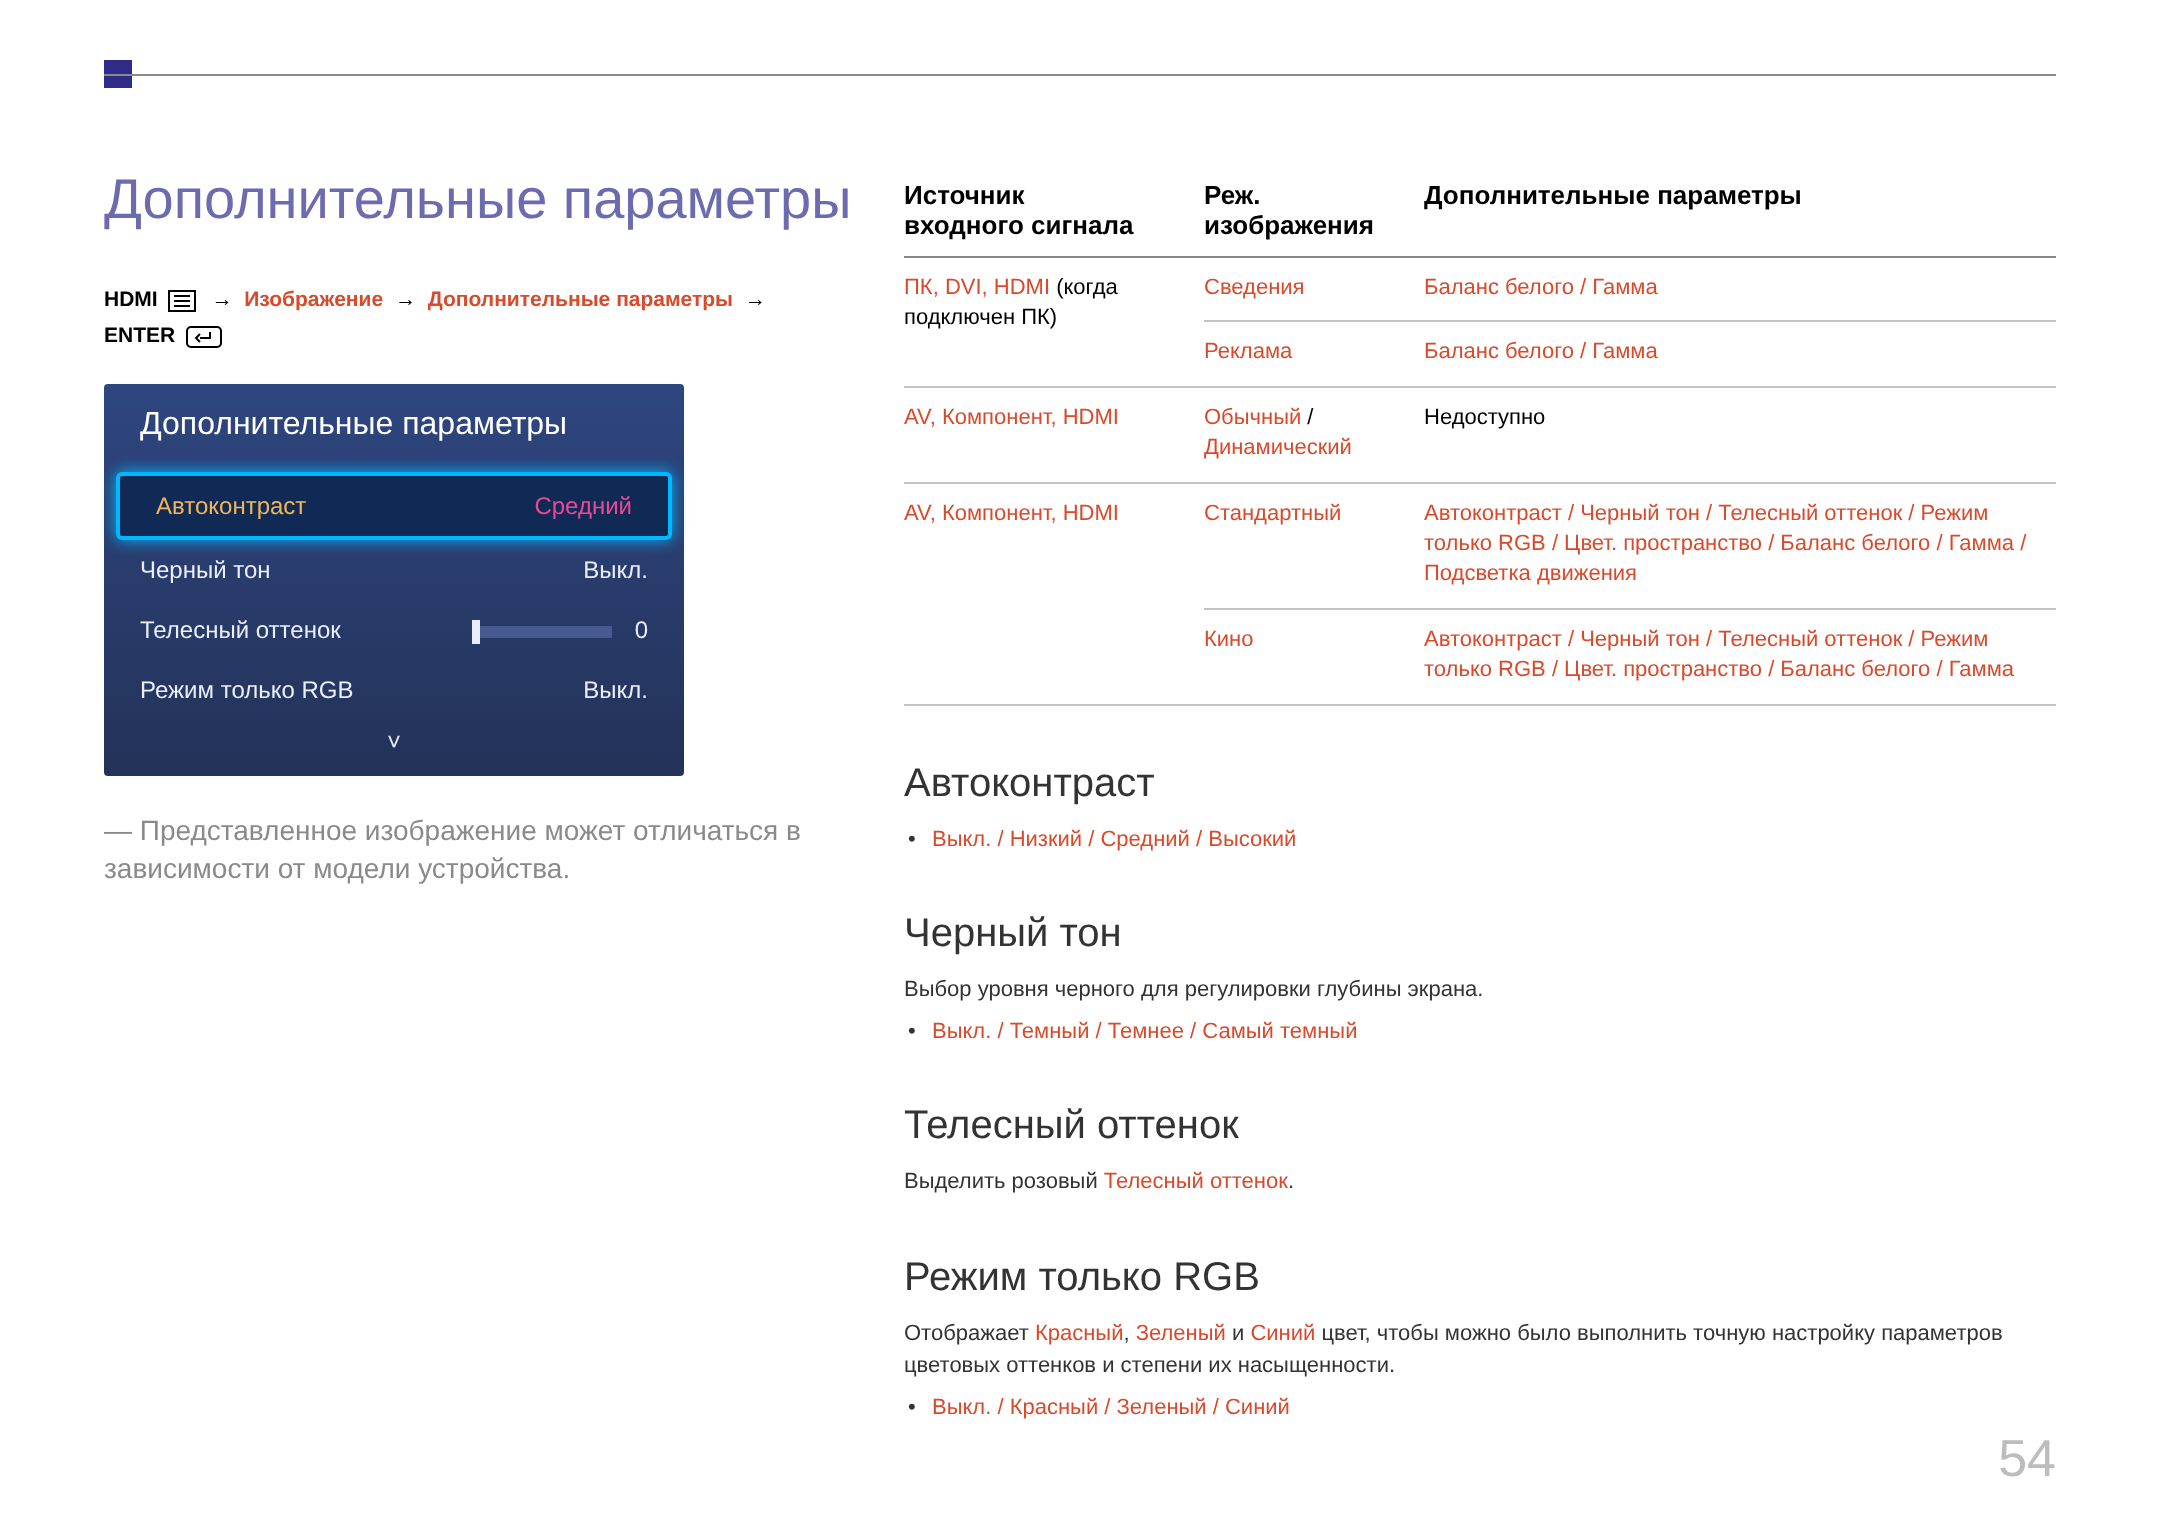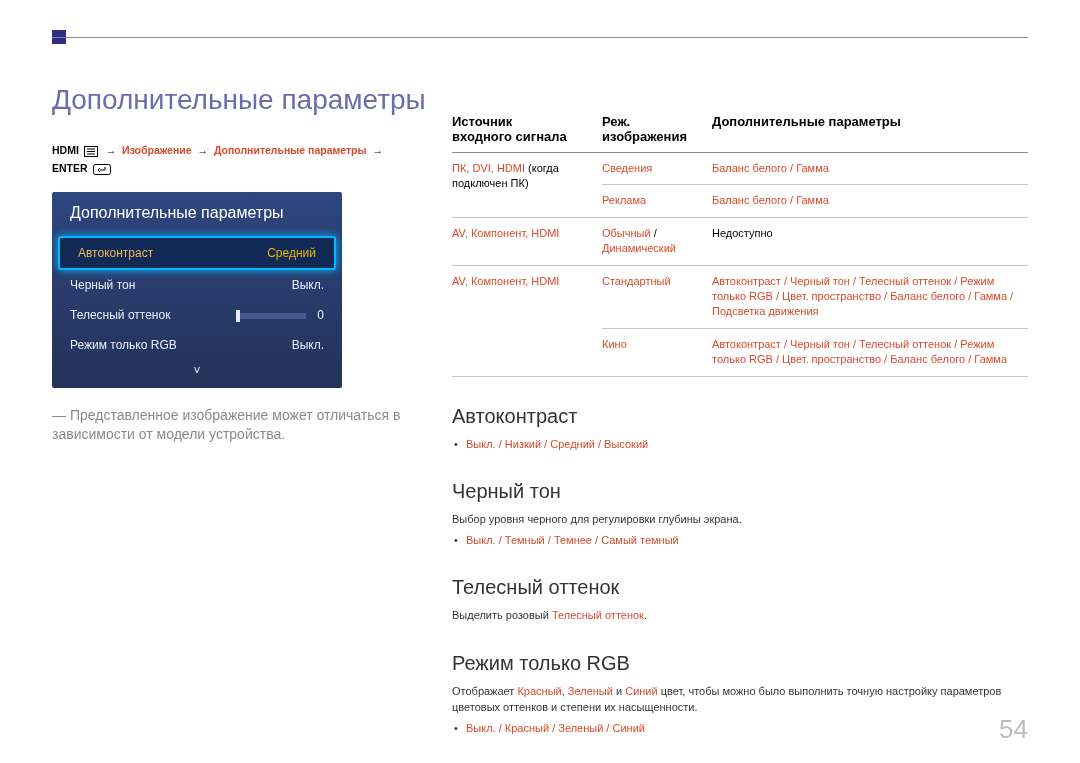--- a/index.html
+++ b/index.html
@@ -82,21 +82,21 @@
     position: relative;
   }
   .osd-row.sel {
     margin: 0 6px;
     border: 2px solid #00b8ff;
     border-radius: 3px;
     background: #112a55;
     box-shadow: 0 0 8px #00b8ff;
     color: #f0b65a;
   }
-  .osd-row.sel .osd-val { color: #eab308; }
+  .osd-row.sel .osd-val { color: #ec4899; }
   .osd-slider {
     display:inline-block;
     width: 70px; height: 6px;
     background: #465a8f;
     position: relative;
     vertical-align: middle;
     margin-right: 8px;
   }
   .osd-slider .knob {
     position:absolute; left:0; top:-3px;
@@ -116,21 +116,20 @@
     width: 360px;
     line-height: 1.4;
   }
   .osd-note .dash { color:#8a8a8a; }
 
   
   .tbl {
     width: 100%;
     font-size: 11px;
     border-collapse: collapse;
-    margin-top: 24px;
   }
   .tbl th {
     text-align: left;
     font-weight: 700;
     color: #000;
     padding: 6px 6px 8px 0;
     border-bottom: 1px solid #888;
     vertical-align: top;
     font-size: 13px;
   }

